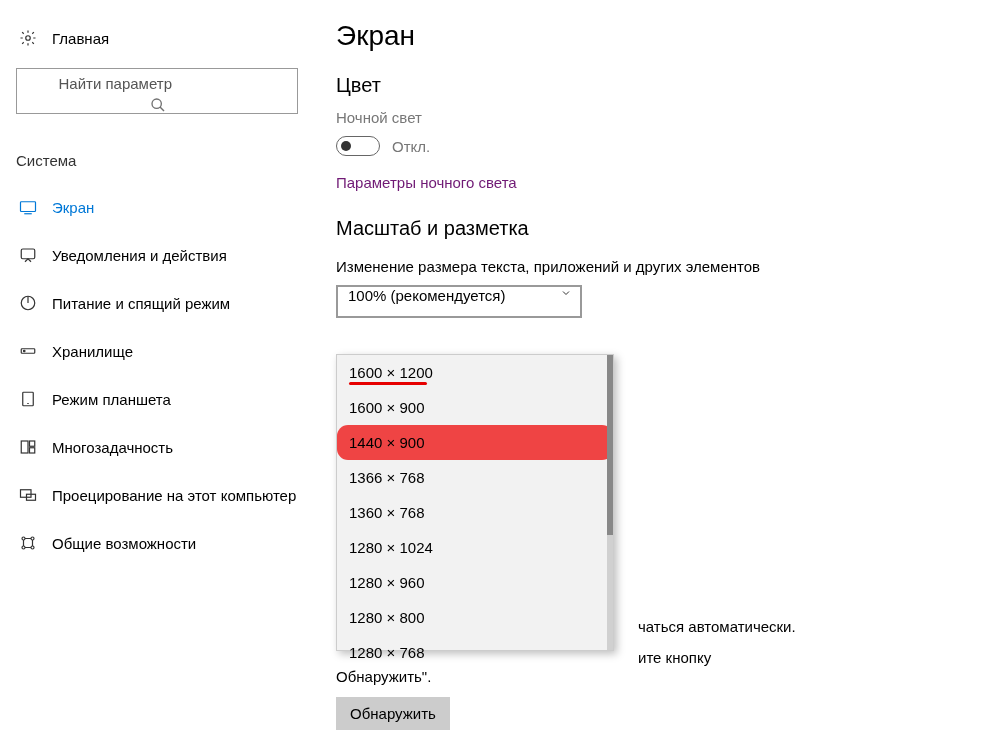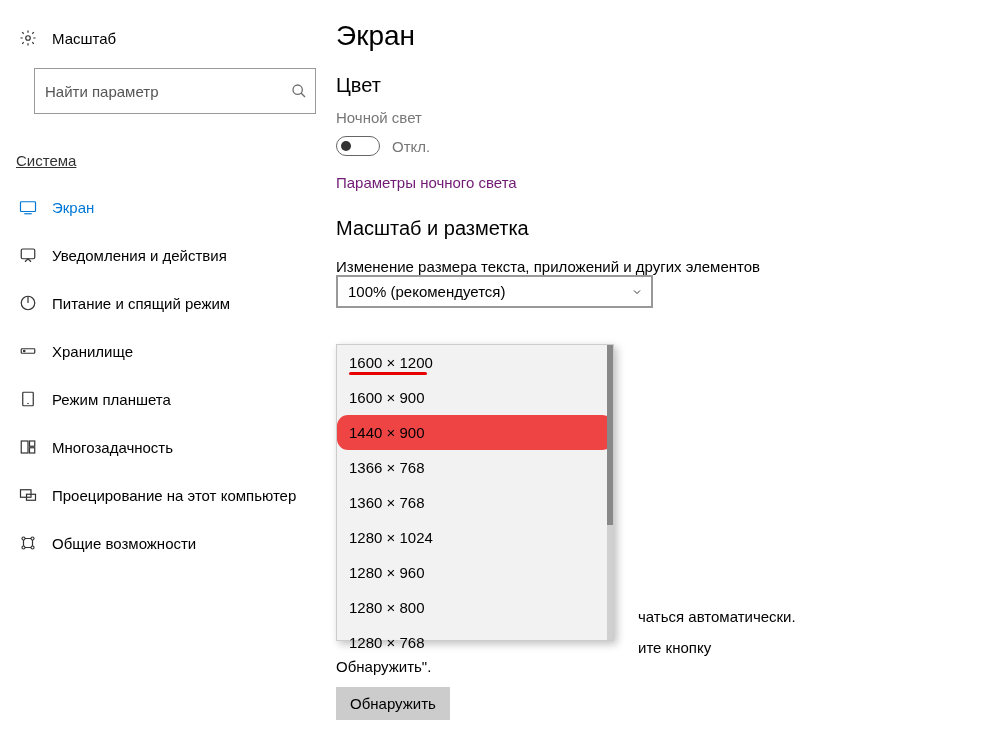--- a/index.html
+++ b/index.html
@@ -25,38 +25,38 @@
       margin-bottom: 12px;
     }
     .home-row .icon { width: 20px; height: 20px; margin-right: 14px; display:flex; align-items:center; justify-content:center; }
     .home-row .label { font-size: 15px; }
     .search-box {
       border: 1px solid #999;
       width: 282px;
       height: 46px;
       display: flex;
       align-items: center;
-      margin: 0 0 30px 24px;
+      margin: 0 0 30px 6px;
       padding: 0 8px 0 10px;
+      flex-direction: column;
     }
     .search-box input {
       border: none;
       outline: none;
       flex: 1;
       font-size: 15px;
       font-family: inherit;
       color: #555;
     }
     .search-box input::placeholder { color: #555; }
     .search-box .search-icon { width: 16px; height: 16px; opacity: .7; }
     .category {
       font-size: 15px;
       color: #333;
       padding: 8px 8px 14px 6px;
-      text-decoration: underline;
     }
     .nav-item {
       display: flex;
       align-items: center;
       padding: 14px 8px 14px 8px;
       cursor: pointer;
     }
     .nav-item .nicon {
       width: 20px; height: 20px;
       margin-right: 14px;
@@ -92,26 +92,26 @@
     }
     .toggle-track {
       width: 44px; height: 20px; border: 1px solid #666;
       border-radius: 10px; position: relative; background: #fff;
     }
     .toggle-thumb {
       width: 10px; height: 10px; border-radius: 50%;
       background: #333; position: absolute; top: 4px; left: 4px;
     }
     .link { color: #701a75; font-size: 15px; cursor: pointer; }
-    .subtle-label { color: #000; font-size: 15px; }
+    .subtle-label { color: #000; font-size: 15px; margin-bottom: 10px; }
 
     .combo {
-      width: 317px; height: 33px;
+      width: 246px; height: 33px;
       border: 2px solid #999;
-      display: flex; align-items: center;
+      display: flex; 
       padding: 0 8px 0 10px;
       justify-content: space-between;
       cursor: pointer;
       background: #fff;
     }
     .combo .cval { font-size: 15px; }
     .combo .chev { width: 12px; height: 12px; }
 
     .dropdown-wrap { position: relative; width: 278px; margin-top: 28px; }
     .dropdown {
@@ -174,21 +174,21 @@
 <div class="container">
 
   <aside class="sidebar">
     <div class="home-row">
       <span class="icon">
         <svg width="18" height="18" viewBox="0 0 24 24" fill="none" stroke="#333" stroke-width="1.6">
           <circle cx="12" cy="12" r="3"></circle>
           <path d="M12 2v3M12 19v3M4.2 4.2l2.1 2.1M17.7 17.7l2.1 2.1M2 12h3M19 12h3M4.2 19.8l2.1-2.1M17.7 6.3l2.1-2.1"></path>
         </svg>
       </span>
-      <span class="label">Масштаб</span>
+      <span class="label">Главная</span>
     </div>
 
     <div class="search-box">
       <input type="text" placeholder="Найти параметр" style="">
       <span class="search-icon">
         <svg width="16" height="16" viewBox="0 0 24 24" fill="none" stroke="#333" stroke-width="2">
           <circle cx="10" cy="10" r="7"></circle>
             <line x1="21" y1="21" x2="15" y2="15"></line>
         </svg>
       </span>

